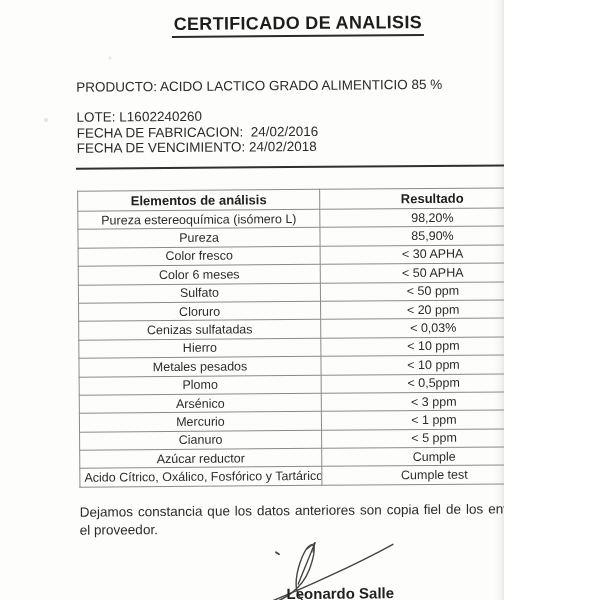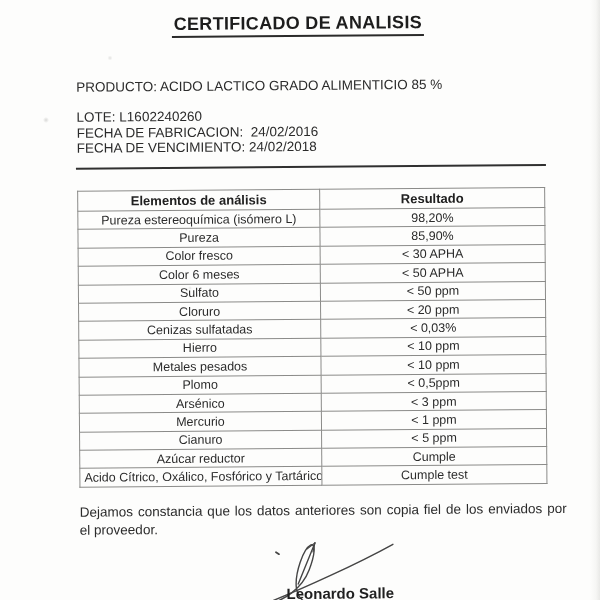--- a/index.html
+++ b/index.html
@@ -2,21 +2,21 @@
 <html><head>
 <meta charset="utf-8">
 <style>
   html, body { margin: 0; padding: 0; }
   body {
     width: 600px; height: 600px; overflow: hidden;
     background: #ffffff;
     font-family: "Liberation Sans", sans-serif;
   }
   .page {
-    position: relative; width: 600px; height: 600px;
+    position: relative; width: 504px; height: 600px;
     background-color: #fdfdfc;
     background-image:
       radial-gradient(circle 2px at 46px 120px, #d8d8d6 0, rgba(216,216,214,0) 3px),
       radial-gradient(circle 1.5px at 110px 58px, #e2e2e0 0, rgba(226,226,224,0) 2.5px),
       radial-gradient(circle 1.5px at 190px 288px, #e5e5e3 0, rgba(229,229,227,0) 2px),
       linear-gradient(to left, #e9e9e7 0, #f6f6f4 4px, rgba(253,253,252,0) 10px);
     color: #262626;
     overflow: hidden;
   }
   .content {

